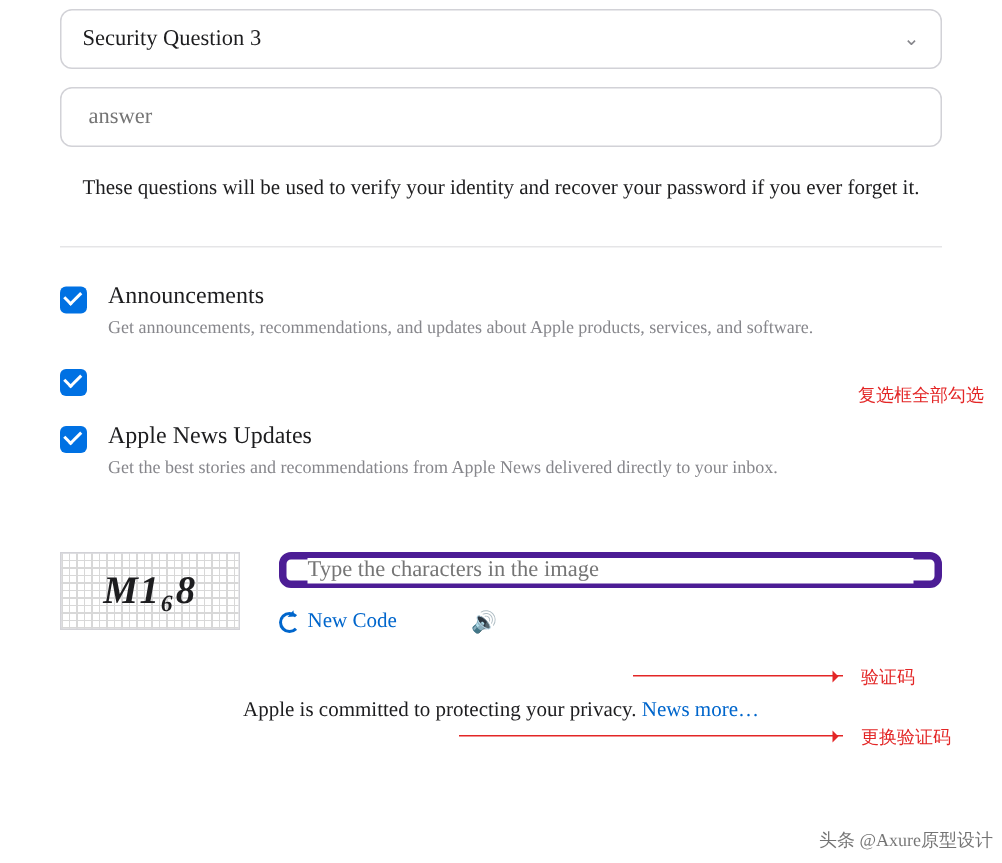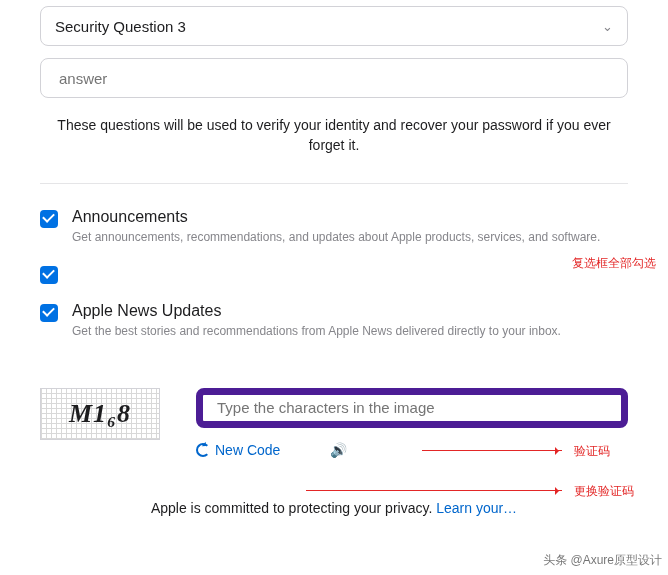--- a/index.html
+++ b/index.html
@@ -1,15 +1,15 @@
 <!DOCTYPE html>
 <html><head>
   <meta charset="utf-8">
   <style>
-    * { box-sizing: border-box; margin: 0; padding: 0; }
+    * { box-sizing: border-box; margin: 0; padding: 0; font-family: Liberation Serif, serif; }
     body {
       font-family: -apple-system, BlinkMacSystemFont, "Segoe UI", Helvetica, Arial, sans-serif;
       background: #fff;
       width: 668px;
       height: 575px;
       position: relative;
       color: #1d1d1f;
     }
     .content { padding: 0 40px; }
     .select-wrap {
@@ -63,38 +63,38 @@
       width: 5px; height: 9px;
       border: solid #fff;
       border-width: 0 2px 2px 0;
       transform: rotate(45deg);
     }
     .check-title { font-size: 16px; font-weight: 400; margin-bottom: 3px; }
     .check-desc { font-size: 12px; color: #86868b; line-height: 1.4; }
     .captcha-row {
       display: flex;
       align-items: flex-start;
-      gap: 36px;
+      gap: 26px;
       margin-top: 48px;
     }
     .captcha-img {
       width: 120px; height: 52px;
       border: 1px solid #d2d2d7;
       background-image:
         repeating-linear-gradient(0deg, #d8d8d8 0 1px, transparent 1px 5px),
         repeating-linear-gradient(90deg, #d8d8d8 0 1px, transparent 1px 5px);
       display: flex; align-items: center; justify-content: center;
       font-family: serif; font-size: 26px; font-weight: 700;
       font-style: italic; letter-spacing: 1px;
     }
     .captcha-right { flex: 1; }
     .captcha-input {
-      border: 7px solid #4c1d95;
+      border: 5px solid #4c1d95;
       border-radius: 8px;
-      height: 40px;
+      height: 24px;
       padding: 0 14px;
       display: flex; align-items: center;
     }
     .captcha-input input {
       border: none; outline: none; width: 100%; font-size: 15px; color: #86868b;
     }
     .captcha-links {
       display: flex;
       gap: 50px;
       margin-top: 14px;
@@ -192,21 +192,21 @@
           <span>New Code</span>
         </a>
         <a>
           <span class="sound-icon">🔊</span>
         </a>
       </div>
     </div>
   </div>
 
   <p class="footer">
-    <span>Apple is committed to protecting your privacy. </span><a>Learn your…</a>
+    <span>Apple is committed to protecting your privacy. </span><a>News more…</a>
   </p>
 </div>
 
 <div class="anno-red" style="top:255px; right:12px;">复选框全部勾选</div>
 <div class="arrow-red" style="top:450px; left:422px; width:140px;"></div>
 <div class="anno-red" style="top:443px; left:574px;">验证码</div>
 <div class="arrow-red" style="top:490px; left:306px; width:256px;"></div>
 <div class="anno-red" style="top:483px; left:574px;">更换验证码</div>
 
 <div class="watermark">头条 @Axure原型设计</div>

